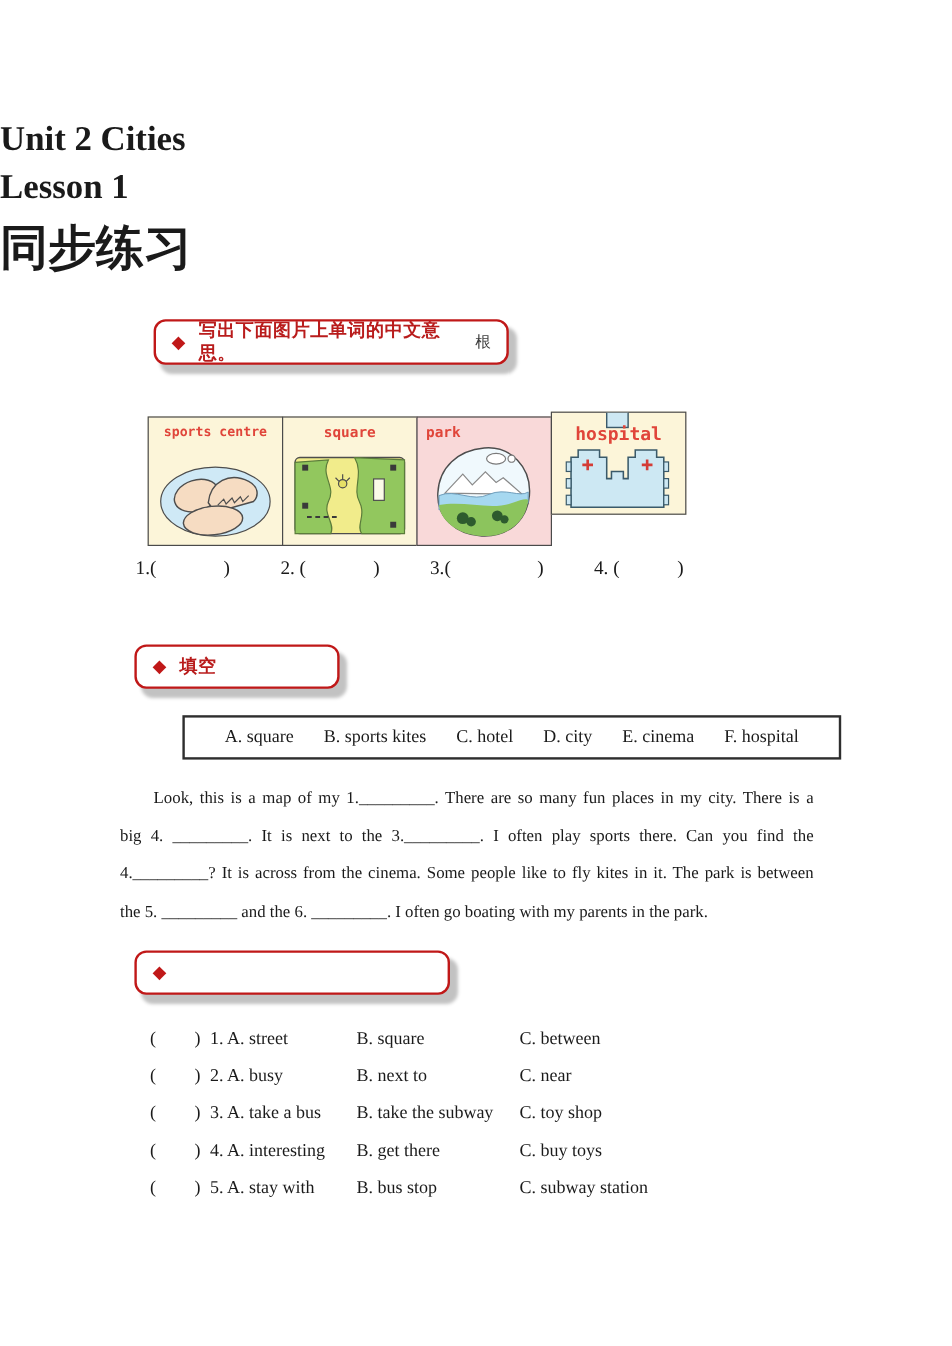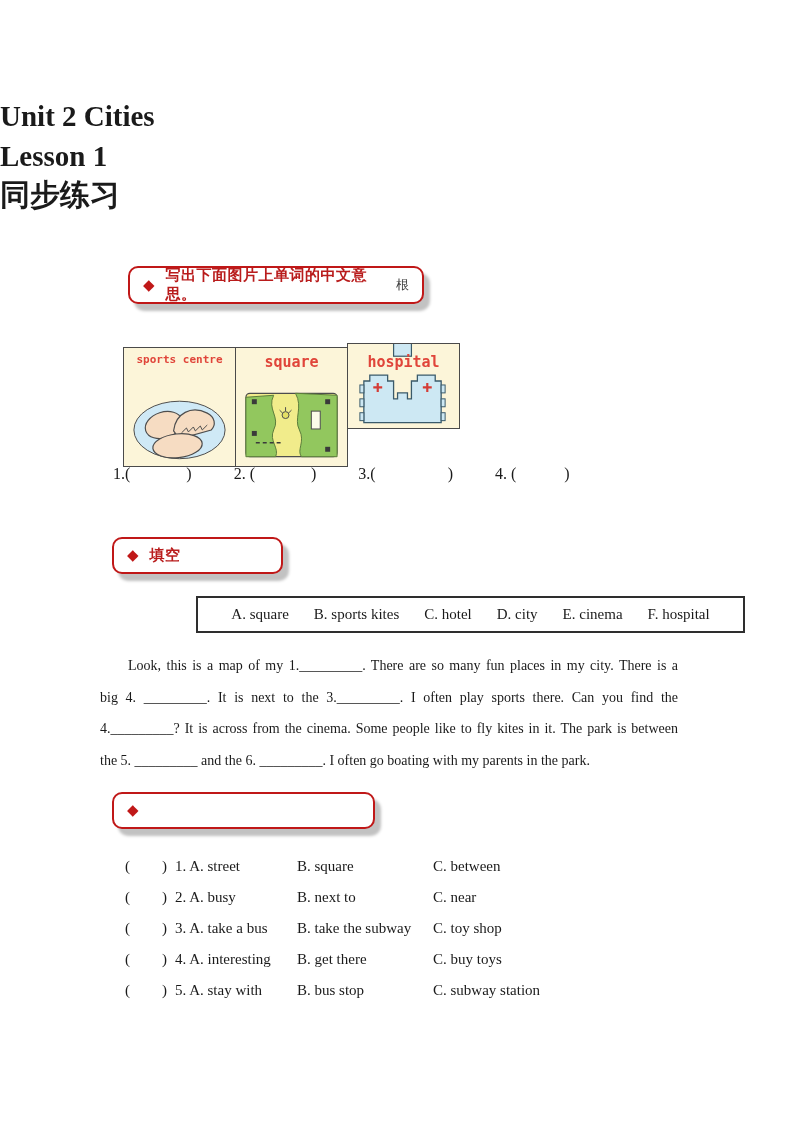--- a/index.html
+++ b/index.html
@@ -9,21 +9,21 @@
     height:1122px;
     background:#ffffff;
     font-family:"Liberation Serif", serif;
     color:#1a1a1a;
     overflow:hidden;
   }
 
   
   .title-block{position:absolute;left:0;top:96px;width:100%;text-align:left;}
   .title-en{font-weight:bold;font-size:29px;line-height:40px;font-family:"Liberation Serif",serif;}
-  .title-cn{font-weight:bold;font-size:30px;line-height:36px;font-family:"DejaVu Sans",sans-serif;margin-top:1px;}
+  .title-cn{font-weight:bold;font-size:40px;line-height:36px;font-family:"DejaVu Sans",sans-serif;margin-top:13px;}
 
   
   .hbox{
     position:absolute;
     box-sizing:border-box;
     border:2px solid #c01818;
     border-radius:10px;
     background:#ffffff;
     box-shadow:6px 7px 3px #c2c2c2;
     display:flex;
@@ -34,39 +34,39 @@
   .hbox .htext{color:#b91c1c;font-weight:bold;font-size:15px;font-family:"DejaVu Sans",sans-serif;letter-spacing:0.5px;}
   .hbox .hnote{color:#3d3d3d;font-size:13px;font-family:"DejaVu Sans",sans-serif;}
   .hbox1{left:128px;top:266px;width:296px;height:38px;}
   .hbox2{left:112px;top:537px;width:171px;height:37px;}
   .hbox3{left:112px;top:792px;width:263px;height:37px;}
 
   
   .pics{position:absolute;left:123px;top:347px;display:flex;align-items:flex-start;}
   .img-cell{
     box-sizing:border-box;
-    width:113px;height:120px;
+    width:113px;height:108px;
     border:1px solid #4a4a4a;
     position:relative;
     overflow:hidden;
   }
   .img-cell + .img-cell{margin-left:-1px;}
   .img-cell.tall{height:86px;margin-top:-4px;}
   .bg-cream{background:#fcf5d9;}
   .bg-pink{background:#f9d9d9;}
   .img-label{
     position:absolute;left:0;top:5px;width:100%;
     text-align:center;
     color:#e0453a;
     font-family:"DejaVu Sans Mono",monospace;
     font-weight:bold;
     z-index:2;
   }
   .lab-sc{font-size:11px;}
-  .lab-sq{font-size:15px;}
+  .lab-sq{font-size:12px;}
   .lab-pk{font-size:12px;text-align:left;padding-left:7px;box-sizing:border-box;}
   .lab-ho{font-size:15px;top:9px;}
   .illus{position:absolute;left:0;bottom:1px;width:100%;display:block;}
 
   
   .answers{
     position:absolute;left:113px;top:465px;
     display:flex;gap:42px;
     font-size:16px;white-space:pre;
     font-family:"Liberation Serif",serif;
@@ -74,21 +74,20 @@
 
   
   .wordbank{
     position:absolute;left:152px;top:596px;
     box-sizing:border-box;
     width:549px;height:37px;
     border:2px solid #2e2e2e;
     display:flex;align-items:center;justify-content:center;
     gap:25px;font-size:15px;
     background:#ffffff;
-    margin-left:44px;
   }
 
   
   .passage{position:absolute;left:100px;top:650px;width:578px;font-size:14px;}
   .pline{
     text-align:justify;
     text-align-last:justify;
     line-height:31.5px;height:31.5px;
     overflow:hidden;
   }
@@ -144,20 +143,35 @@
         <rect x="16" y="14" width="5" height="5" fill="#3a3a3a"></rect>
         <rect x="90" y="14" width="5" height="5" fill="#3a3a3a"></rect>
         <rect x="90" y="62" width="5" height="5" fill="#3a3a3a"></rect>
         <rect x="16" y="46" width="5" height="5" fill="#3a3a3a"></rect>
         <circle cx="50" cy="30" r="3.5" fill="#e5df66" stroke="#4d4d4d" stroke-width="1"></circle>
         <path d="M50,22 v4 M44,25 l3,3 M56,25 l-3,3" stroke="#4d4d4d" stroke-width="1" fill="none"></path>
         <path d="M20,58 h4 m3,0 h4 m3,0 h4 m3,0 h4" stroke="#3a3a3a" stroke-width="1.5" fill="none"></path>
       </svg>
     </div>
 
+    <div class="img-cell bg-pink">
+      <div class="img-label lab-pk">park</div>
+      <svg class="illus" viewBox="0 0 112 84" width="111" height="84">
+        <path d="M56,4 C78,2 96,20 94,44 C92,65 76,79 54,78 C32,77 16,62 17,42 C18,20 34,6 56,4 Z" fill="#f0f9fd" stroke="#4d4d4d" stroke-width="1.2"></path>
+        <ellipse cx="66" cy="13" rx="8" ry="4.5" fill="#ffffff" stroke="#7a7a7a" stroke-width="1"></ellipse>
+        <circle cx="79" cy="13" r="3" fill="#ffffff" stroke="#7a7a7a" stroke-width="1"></circle>
+        <path d="M23,42 L38,26 L46,35 L57,24 L66,33 L72,29 L88,43 Z" fill="#ffffff" stroke="#8a8a8a" stroke-width="1"></path>
+        <path d="M18,44 C32,38 46,50 60,43 C74,37 86,46 93,41 L93,50 C80,58 45,51 18,56 Z" fill="#a6d8f0" stroke="#6a9ab8" stroke-width="0.8"></path>
+        <path d="M18,52 C40,48 62,57 80,50 C86,48 92,46 93,48 C91,66 76,79 54,78 C34,77 19,65 18,52 Z" fill="#8cc45d"></path>
+        <circle cx="38" cy="63" r="5" fill="#2e5b2e"></circle>
+        <circle cx="45" cy="66" r="4" fill="#2e5b2e"></circle>
+        <circle cx="67" cy="61" r="4.5" fill="#2e5b2e"></circle>
+        <circle cx="73" cy="64" r="3.5" fill="#2e5b2e"></circle>
+      </svg>
+    </div>
 
     <div class="img-cell bg-cream tall">
       <div class="img-label lab-ho">hospital</div>
       <svg class="illus" viewBox="0 0 112 92" width="109" height="92">
         <rect x="46" y="8" width="18" height="13" fill="#cde8f3" stroke="#3a5a6a" stroke-width="1.2"></rect>
         <path d="M16,88 L16,46 L22,46 L22,40 L40,40 L40,46 L46,46 L46,64 L50,64 L50,58 L60,58 L60,64 L64,64 L64,46 L70,46 L70,40 L88,40 L88,46 L94,46 L94,88 Z" fill="#cde8f3" stroke="#3a5a6a" stroke-width="1.3"></path>
         <rect x="12" y="50" width="4" height="8" fill="#cde8f3" stroke="#3a5a6a" stroke-width="1"></rect>
         <rect x="12" y="64" width="4" height="8" fill="#cde8f3" stroke="#3a5a6a" stroke-width="1"></rect>
         <rect x="12" y="78" width="4" height="8" fill="#cde8f3" stroke="#3a5a6a" stroke-width="1"></rect>
         <rect x="94" y="50" width="4" height="8" fill="#cde8f3" stroke="#3a5a6a" stroke-width="1"></rect>

